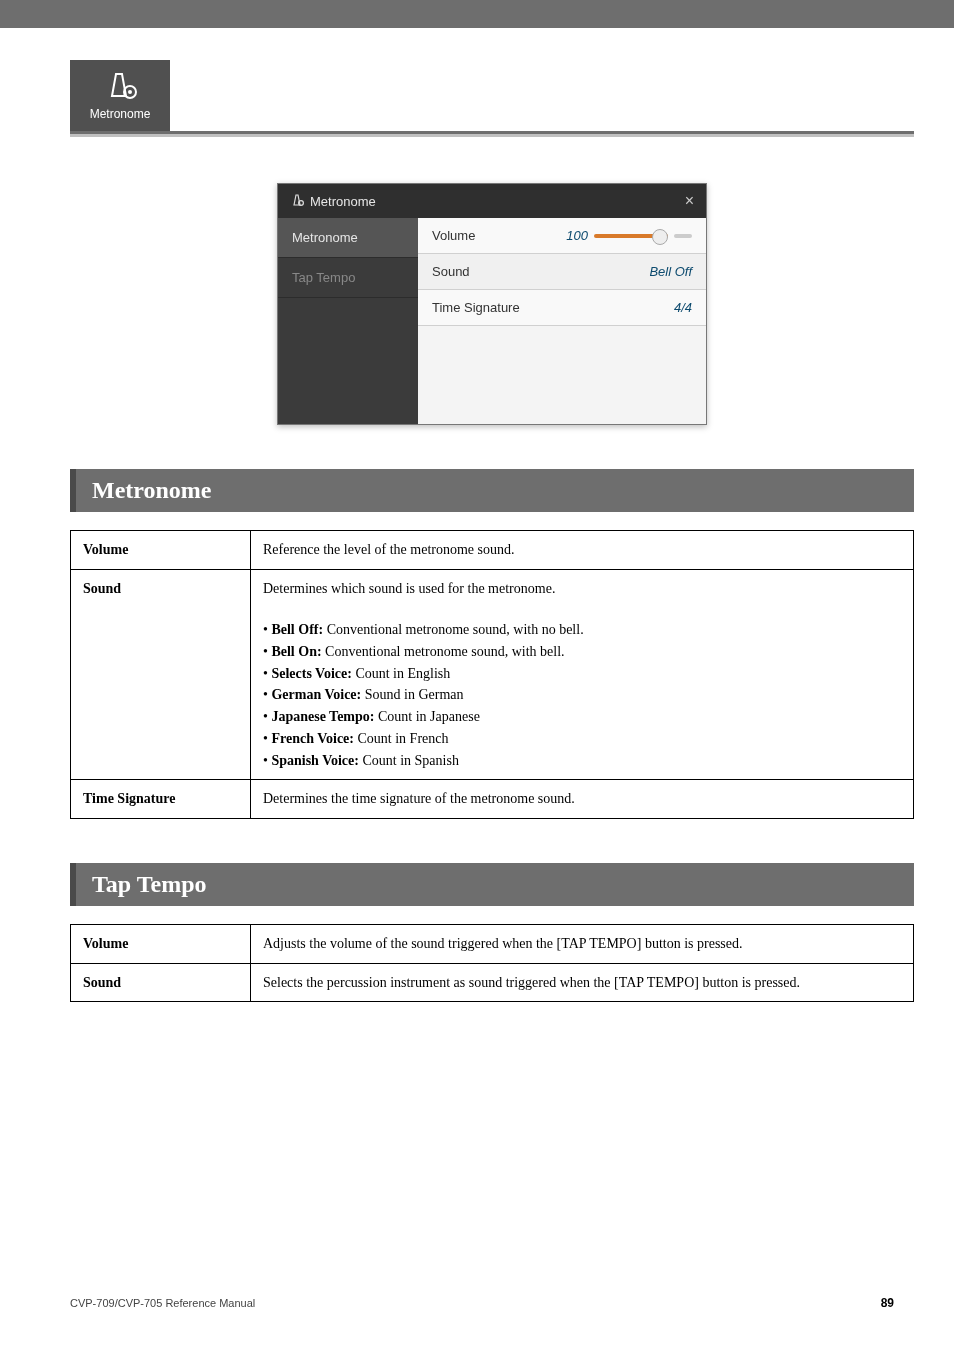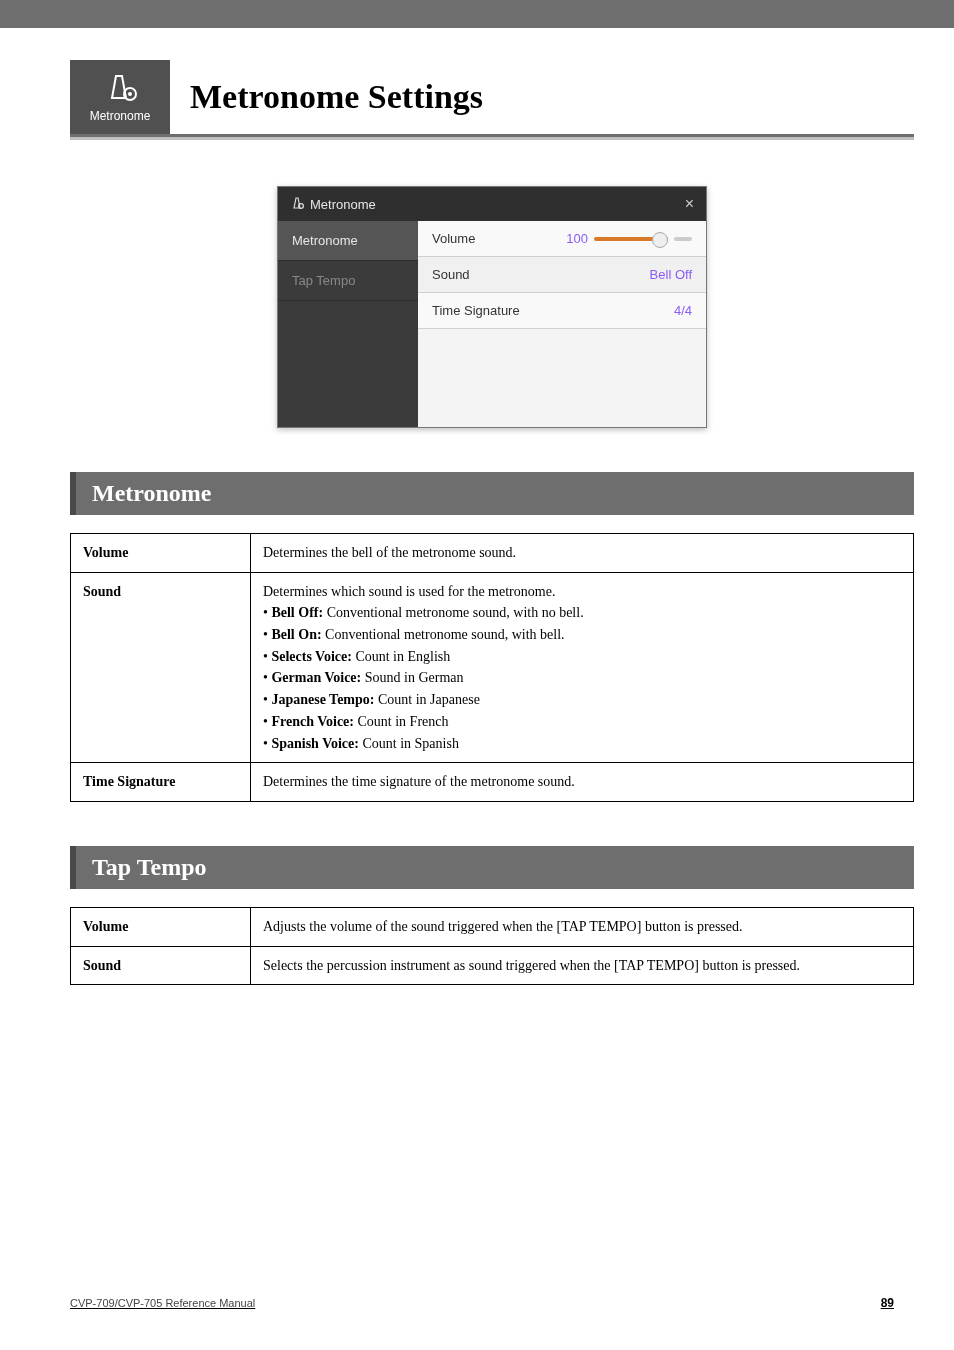--- a/index.html
+++ b/index.html
@@ -91,21 +91,21 @@
     display: flex;
     justify-content: space-between;
     align-items: center;
     padding: 10px 14px;
     border-bottom: 1px solid #d0d0d0;
     font-size: 13px;
     color: #333;
     background: #f9f9f9;
   }
   .ss-row:nth-child(2n) { background: #f0f0f0; }
-  .ss-row .val { color: #8b5cf6; font-size: 13px; }
+  .ss-row .val { color: #0c4a6e; font-size: 13px; font-style: italic; }
   .ss-slider {
     display: flex; align-items: center; gap: 6px;
   }
   .slider-track {
     width: 74px; height: 4px; background: #d97a2a; border-radius: 2px; position: relative;
   }
   .slider-track::after {
     content: ''; position: absolute; right: 0; top: -5px; width: 14px; height: 14px;
     background: #eee; border: 1px solid #aaa; border-radius: 50%;
   }
@@ -131,33 +131,32 @@
     border: 1px solid #000;
     padding: 8px 12px;
     vertical-align: top;
     font-size: 14px;
     line-height: 1.55;
   }
   table.spec td.label {
     width: 180px;
     font-weight: bold;
   }
-  .bullet-list { list-style: none; margin-top: 0; }
+  .bullet-list { list-style: none; margin-top: 20px; }
   .bullet-list li::before { content: '•  '; }
   .bullet-list li .bname { font-weight: bold; }
   .footer {
     position: absolute;
     bottom: 40px;
     left: 70px;
     right: 60px;
     display: flex;
     justify-content: space-between;
     align-items: baseline;
     font-family: Arial, sans-serif;
-    text-decoration: underline;
   }
   .footer-left { font-size: 11px; color: #444; }
   .footer-right { font-size: 12px; font-weight: bold; }
 </style>
 </head>
 <body>
 
 <div class="top-grey-bar"></div>
 
 <div class="content-wrap">
@@ -166,21 +165,20 @@
     <div class="title-icon-box">
       <span class="icon-wrap">
         <svg width="36" height="30" viewBox="0 0 36 30">
           <path d="M10 26 L14 4 L20 4 L24 26 Z" fill="none" stroke="#fff" stroke-width="2"></path>
           <circle cx="28" cy="22" r="6" fill="none" stroke="#fff" stroke-width="2"></circle>
           <circle cx="28" cy="22" r="2" fill="#fff"></circle>
         </svg>
       </span>
       <span>Metronome</span>
     </div>
-    <h1 class="page-title">Metronome Settings</h1>
   </div>
   <div class="title-underline"></div>
 
   <div class="screenshot">
     <div class="ss-header">
       <div class="ss-header-left">
         <span>
           <svg width="14" height="14" viewBox="0 0 14 14">
             <path d="M4 12 L6 2 L8 2 L10 12 Z" fill="none" stroke="#ddd" stroke-width="1.2"></path>
             <circle cx="11" cy="10" r="2.4" fill="none" stroke="#ddd" stroke-width="1.2"></circle>
@@ -214,21 +212,21 @@
         </div>
       </div>
     </div>
   </div>
 
   <div class="section-heading">Metronome</div>
   <table class="spec">
     <tbody>
         <tr>
       <td class="label">Volume</td>
-      <td>Determines the bell of the metronome sound.</td>
+      <td>Reference the level of the metronome sound.</td>
     </tr>
     <tr>
       <td class="label">Sound</td>
       <td>
         <span>Determines which sound is used for the metronome.</span>
         <ul class="bullet-list">
           <li><span class="bname">Bell Off:</span><span> Conventional metronome sound, with no bell.</span></li>
           <li><span class="bname">Bell On:</span><span> Conventional metronome sound, with bell.</span></li>
           <li><span class="bname">Selects Voice:</span><span> Count in English</span></li>
           <li><span class="bname">German Voice:</span><span> Sound in German</span></li>

